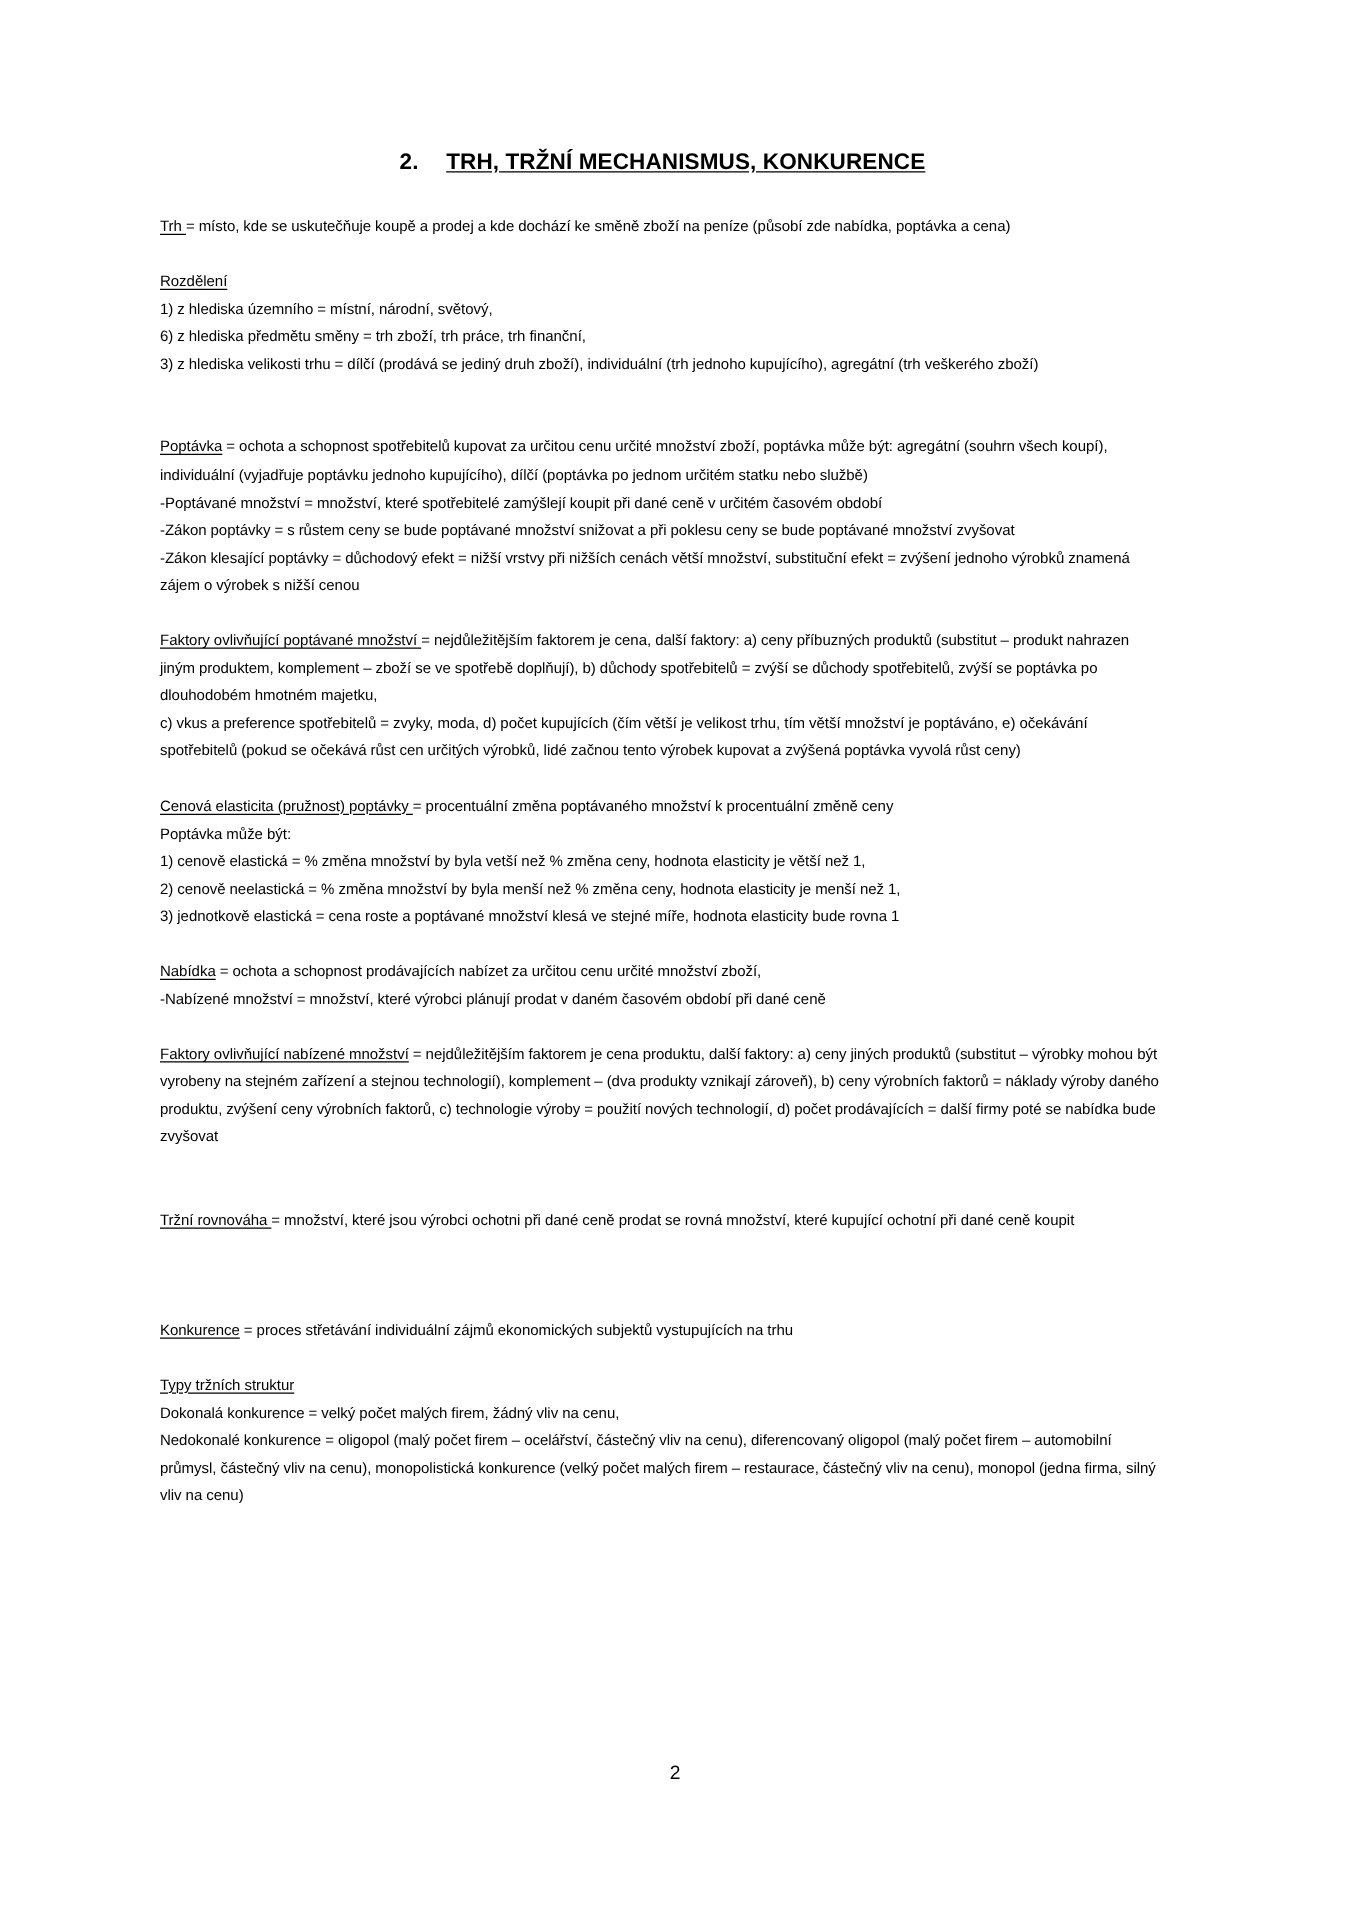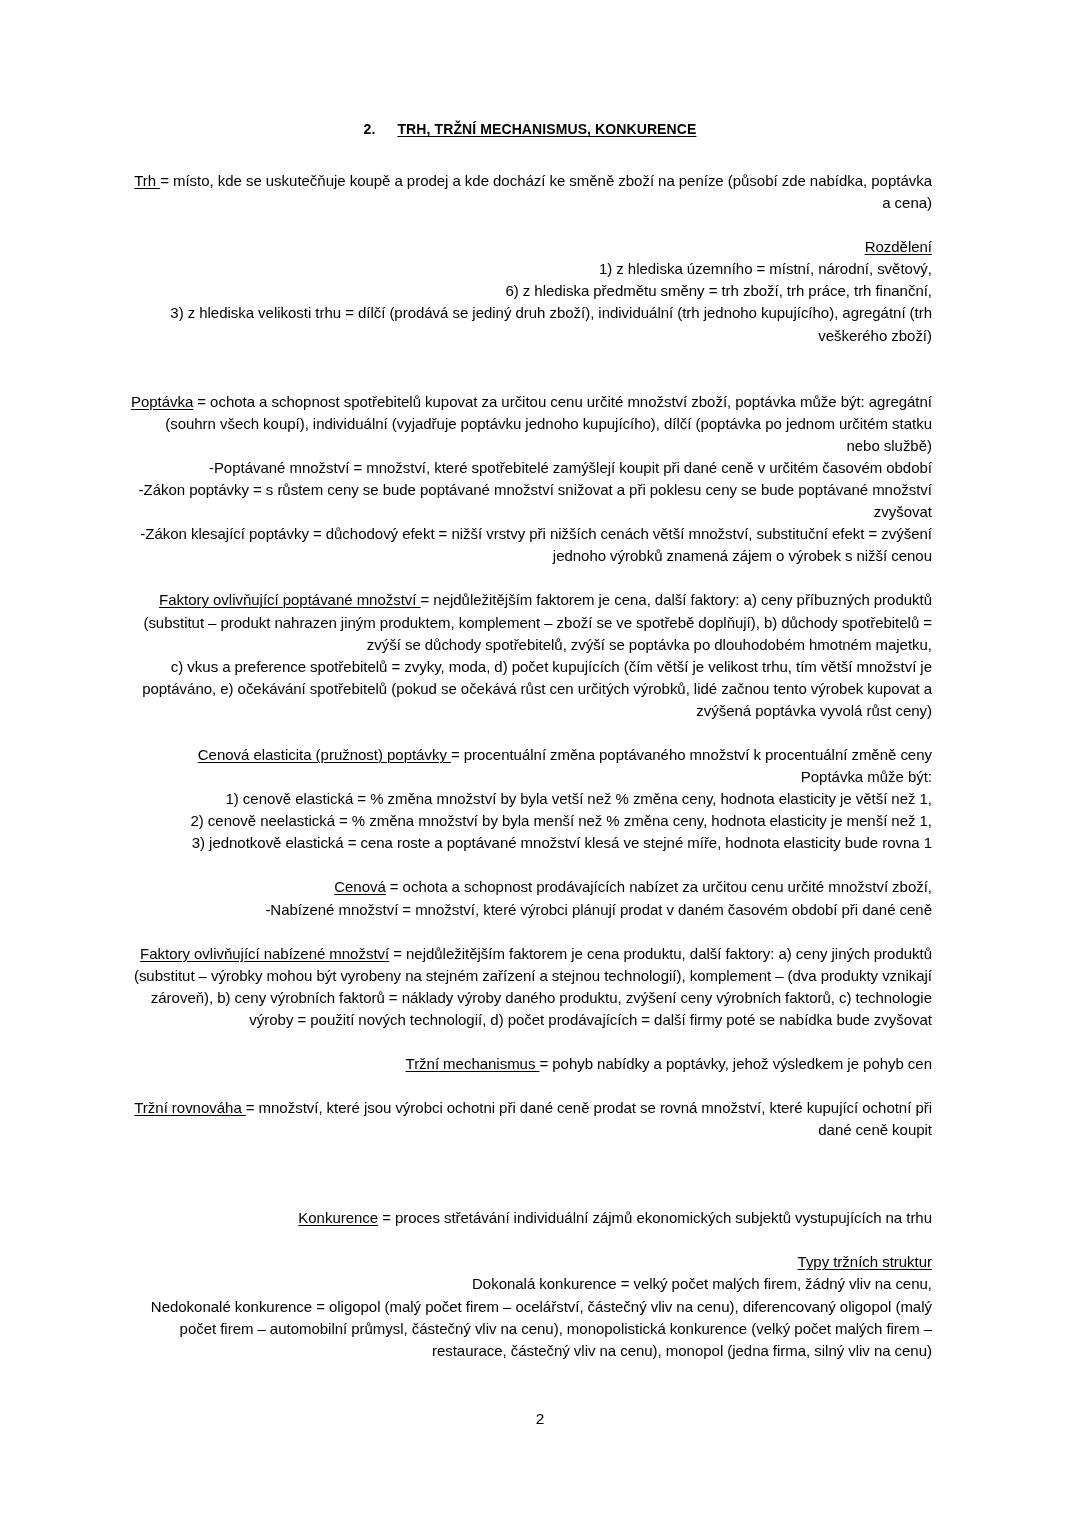--- a/index.html
+++ b/index.html
@@ -25,44 +25,44 @@
   }
   .content {
     position: absolute;
     left: 128px;
     top: 118px;
     width: 804px;
   }
   
   .doc-title {
     font-family: "Liberation Sans", "DejaVu Sans", sans-serif;
-    font-size: 14px;
+    font-size: 18px;
     font-weight: bold;
     text-align: center;
     margin: 0 0 0 0;
     letter-spacing: 0.1px;
     line-height: 22px;
   }
   .doc-title .num {
     text-decoration: none;
   }
   .doc-title .ttl {
     text-decoration: underline;
     text-underline-offset: 2px;
   }
   .doc-title .gap {
     display: inline-block;
     width: 22px;
   }
   p.para {
     font-family: "Liberation Sans", "DejaVu Sans", sans-serif;
-    font-size: 15px;
+    font-size: 12px;
     line-height: 22.1px;
     margin: 0;
-    text-align: right;
+    text-align: left;
     white-space: normal;
     word-spacing: -0.1px;
     letter-spacing: -0.02px;
   }
   .spacer {
     height: 22px;
   }
   .spacer-title {
     height: 30px;
   }
@@ -108,29 +108,28 @@
     <div class="spacer"></div>
 
     <p class="para"><u class="term">Faktory ovlivňující poptávané množství </u><span>= nejdůležitějším faktorem je cena, další faktory: a) ceny příbuzných produktů (substitut – produkt nahrazen jiným produktem, komplement – zboží se ve spotřebě doplňují), b) důchody spotřebitelů = zvýší se důchody spotřebitelů, zvýší se poptávka po dlouhodobém hmotném majetku,</span><br><span>c) vkus a preference spotřebitelů = zvyky, moda, d) počet kupujících (čím větší je velikost trhu, tím větší množství je poptáváno, e) očekávání spotřebitelů (pokud se očekává růst cen určitých výrobků, lidé začnou tento výrobek kupovat a zvýšená poptávka vyvolá růst ceny)</span></p>
 
     <div class="spacer"></div>
 
     <p class="para"><u class="term">Cenová elasticita (pružnost) poptávky </u><span>= procentuální změna poptávaného množství k procentuální změně ceny</span><br><span>Poptávka může být:</span><br><span>1) cenově elastická = % změna množství by byla vetší než % změna ceny, hodnota elasticity je větší než 1,</span><br><span>2) cenově neelastická = % změna množství by byla menší než % změna ceny, hodnota elasticity je menší než 1,</span><br><span>3) jednotkově elastická = cena roste a poptávané množství klesá ve stejné míře, hodnota elasticity bude rovna 1</span></p>
 
     <div class="spacer"></div>
 
-    <p class="para"><u class="term">Cenová</u><span> = ochota a schopnost prodávajících nabízet za určitou cenu určité množství zboží,</span><br><span>-Nabízené množství = množství, které výrobci plánují prodat v daném časovém období při dané ceně</span><br></p>
+    <p class="para"><u class="term">Nabídka</u><span> = ochota a schopnost prodávajících nabízet za určitou cenu určité množství zboží,</span><br><span>-Nabízené množství = množství, které výrobci plánují prodat v daném časovém období při dané ceně</span><br></p>
 
     <div class="spacer"></div>
 
     <p class="para"><u class="term">Faktory ovlivňující nabízené množství</u><span> = nejdůležitějším faktorem je cena produktu, další faktory: a) ceny jiných produktů (substitut – výrobky mohou být vyrobeny na stejném zařízení a stejnou technologií), komplement – (dva produkty vznikají zároveň), b) ceny výrobních faktorů = náklady výroby daného produktu, zvýšení ceny výrobních faktorů, c) technologie výroby = použití nových technologií, d) počet prodávajících = další firmy poté se nabídka bude zvyšovat</span></p>
 
     <div class="spacer"></div>
 
-    <p class="para"><u class="term">Tržní mechanismus </u><span>= pohyb nabídky a poptávky, jehož výsledkem je pohyb cen</span></p>
 
     <div class="spacer"></div>
 
     <p class="para"><u class="term">Tržní rovnováha </u><span>= množství, které jsou výrobci ochotni při dané ceně prodat se rovná množství, které kupující ochotní při dané ceně koupit</span></p>
 
     <div class="spacer"></div>
 
 
     <div class="spacer"></div>
 

